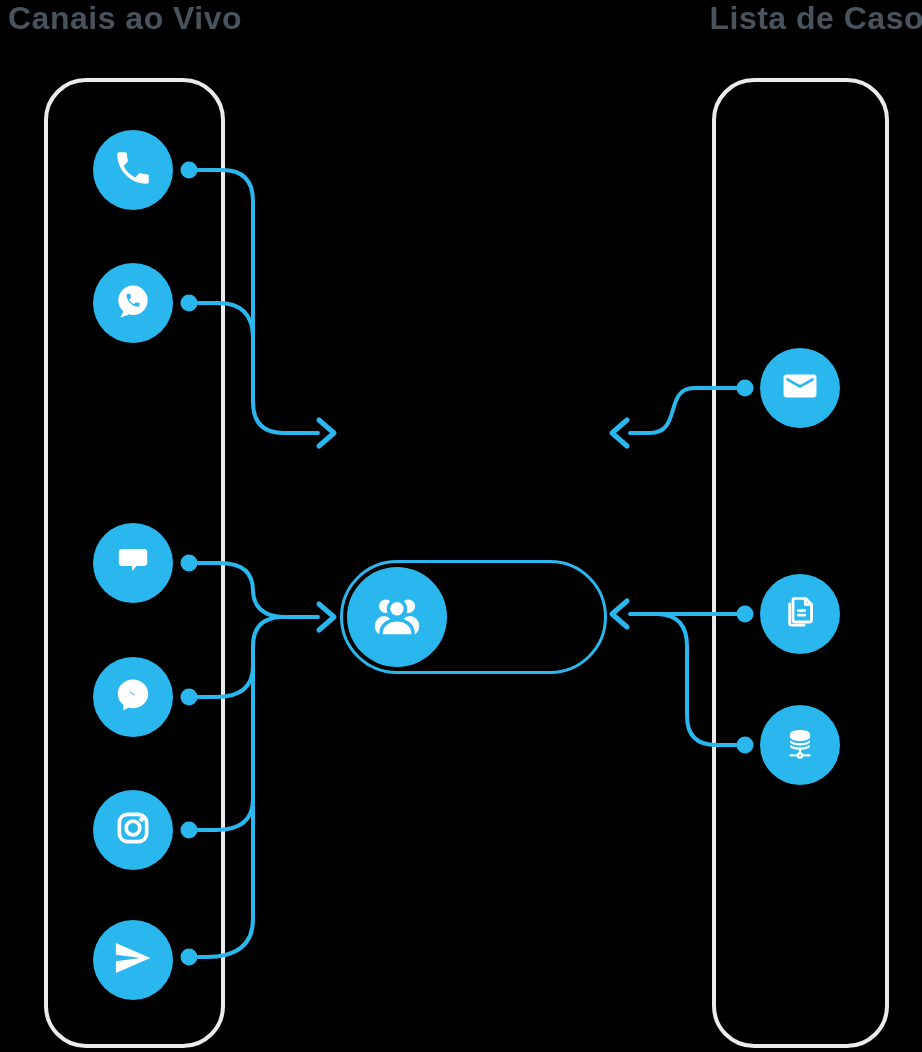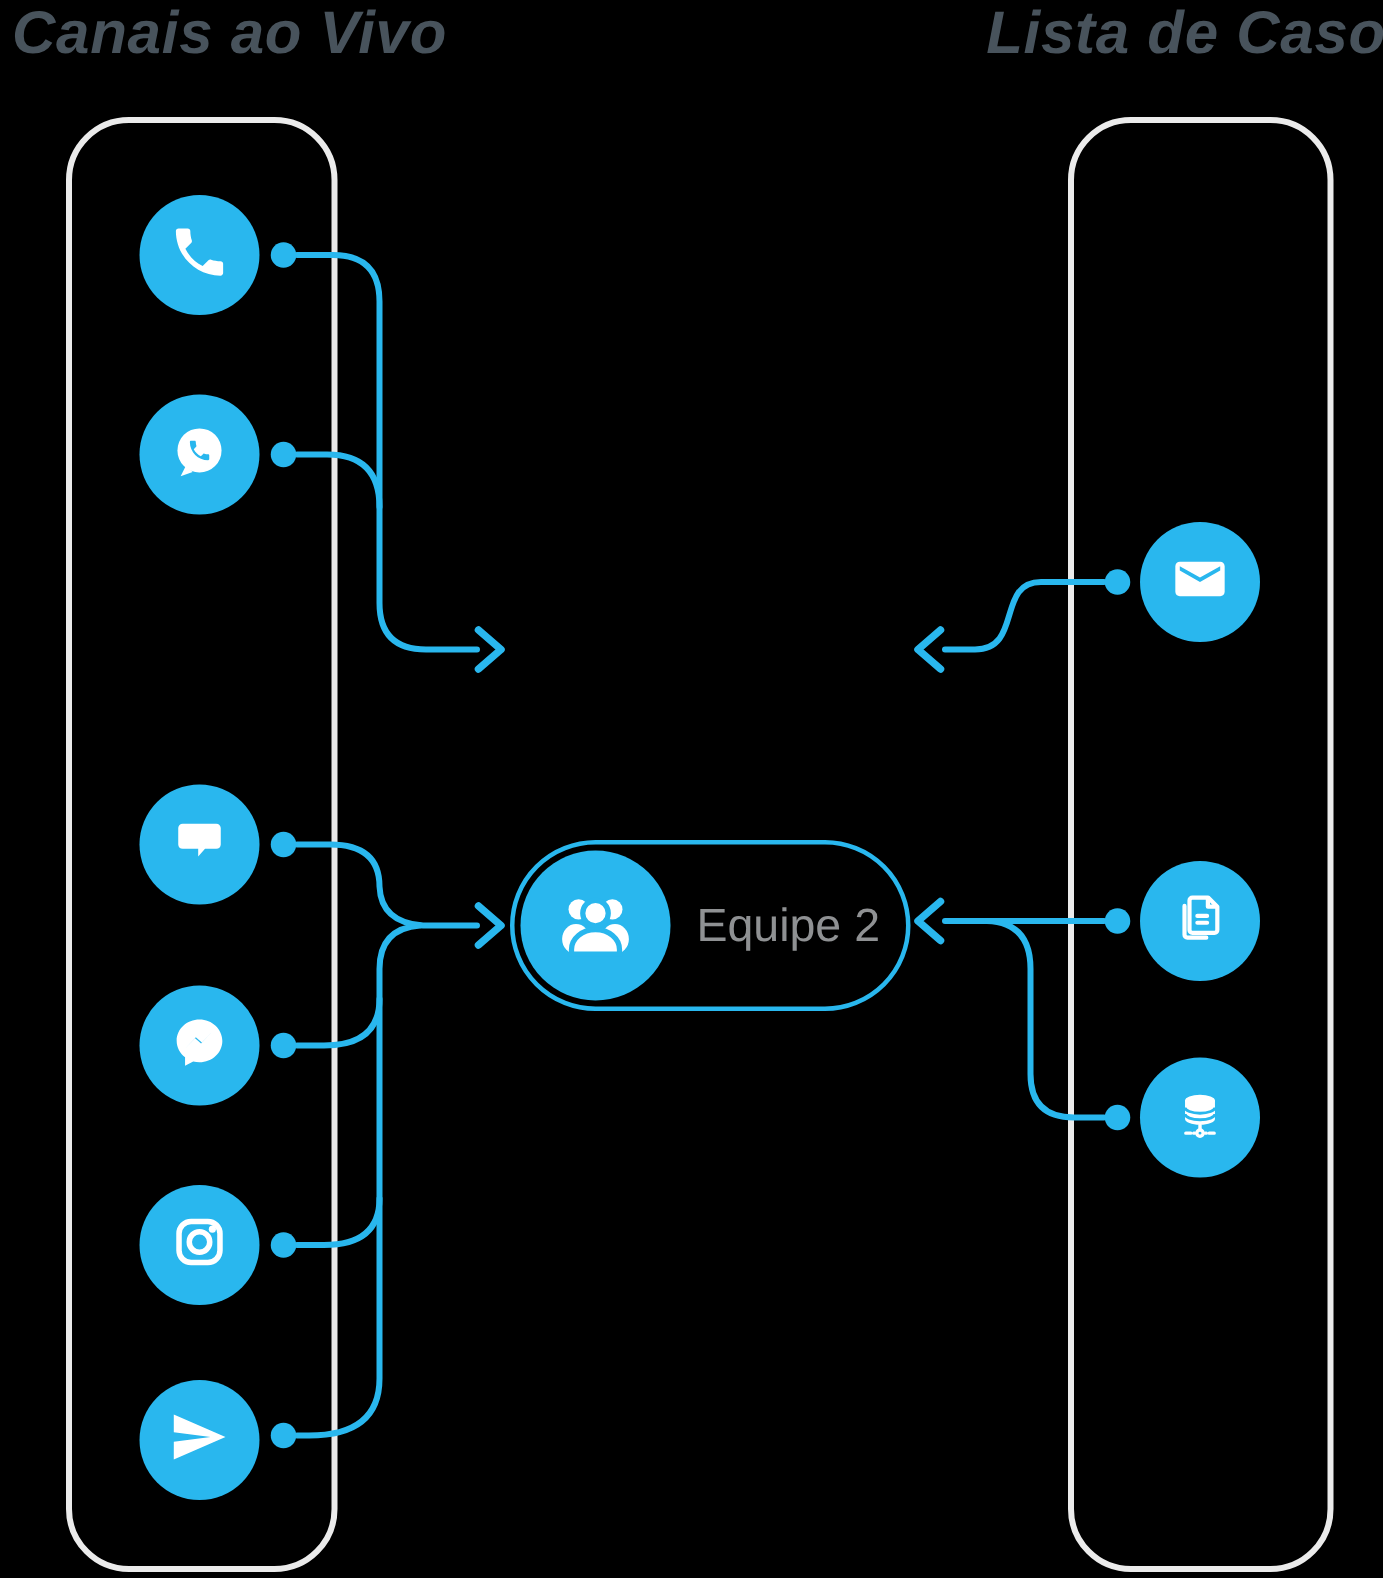--- a/index.html
+++ b/index.html
@@ -7,26 +7,25 @@
     position: relative;
     width: 922px;
     height: 1052px;
     background: #000;
     overflow: hidden;
     font-family: "Liberation Sans", sans-serif;
   }
   .col-title {
     position: absolute;
     top: 0;
-    font-size: 40px;
+    font-size: 32px;
     font-weight: 700;
     color: #48535c;
     letter-spacing: 0.5px;
     white-space: nowrap;
-    font-style: italic;
   }
   .col-title.left  { left: 8px; }
   .col-title.right { right: -2px; }
   .panel {
     position: absolute;
     top: 78px;
     height: 962px;
     border: 4px solid #ebebeb;
     border-radius: 42px;
     background: transparent;
@@ -212,16 +211,15 @@
             <g fill="#fff">
               <circle cx="7.5" cy="8.5" r="2.7"></circle>
               <circle cx="16.5" cy="8.5" r="2.7"></circle>
               <ellipse cx="6.8" cy="16.4" rx="3.7" ry="4"></ellipse>
               <ellipse cx="17.2" cy="16.4" rx="3.7" ry="4"></ellipse>
             </g>
             <circle cx="12" cy="9.5" r="3.4" fill="#fff" stroke="#29b7ee" stroke-width="1.4"></circle>
             <path d="M12 13.9c3.6 0 6.4 2.4 6.4 5.3v1.2H5.6v-1.2c0-2.9 2.8-5.3 6.4-5.3z" fill="#fff" stroke="#29b7ee" stroke-width="1.4"></path>
           </svg></span>
     </div>
-    <div class="team-label">Equipe 2</div>
   </div>
 
 </div>
 
 </body></html>

